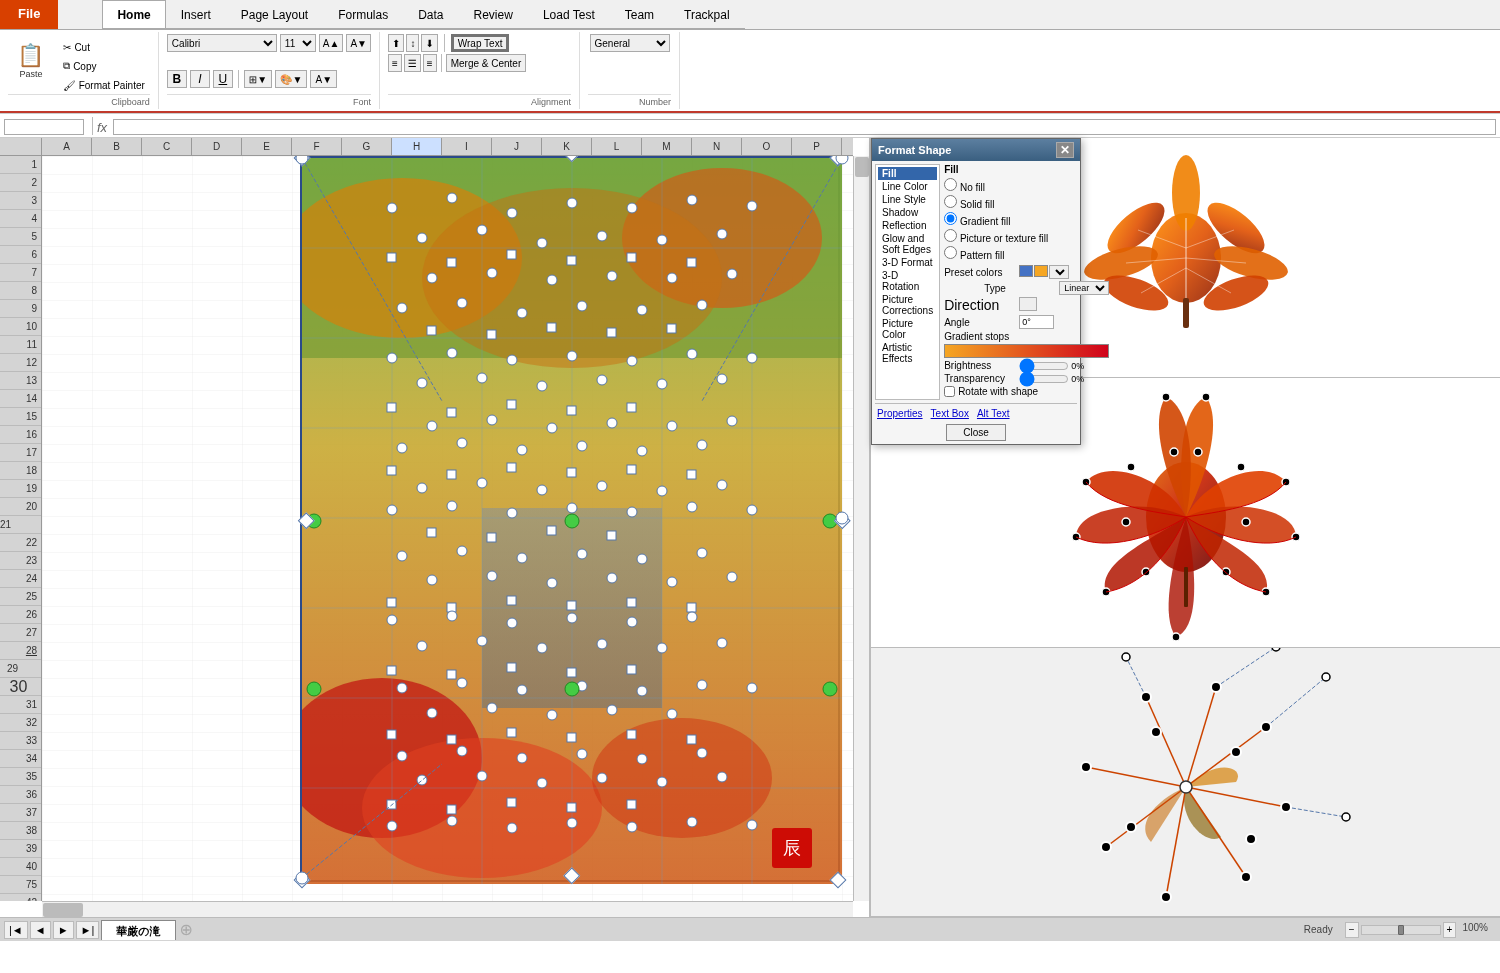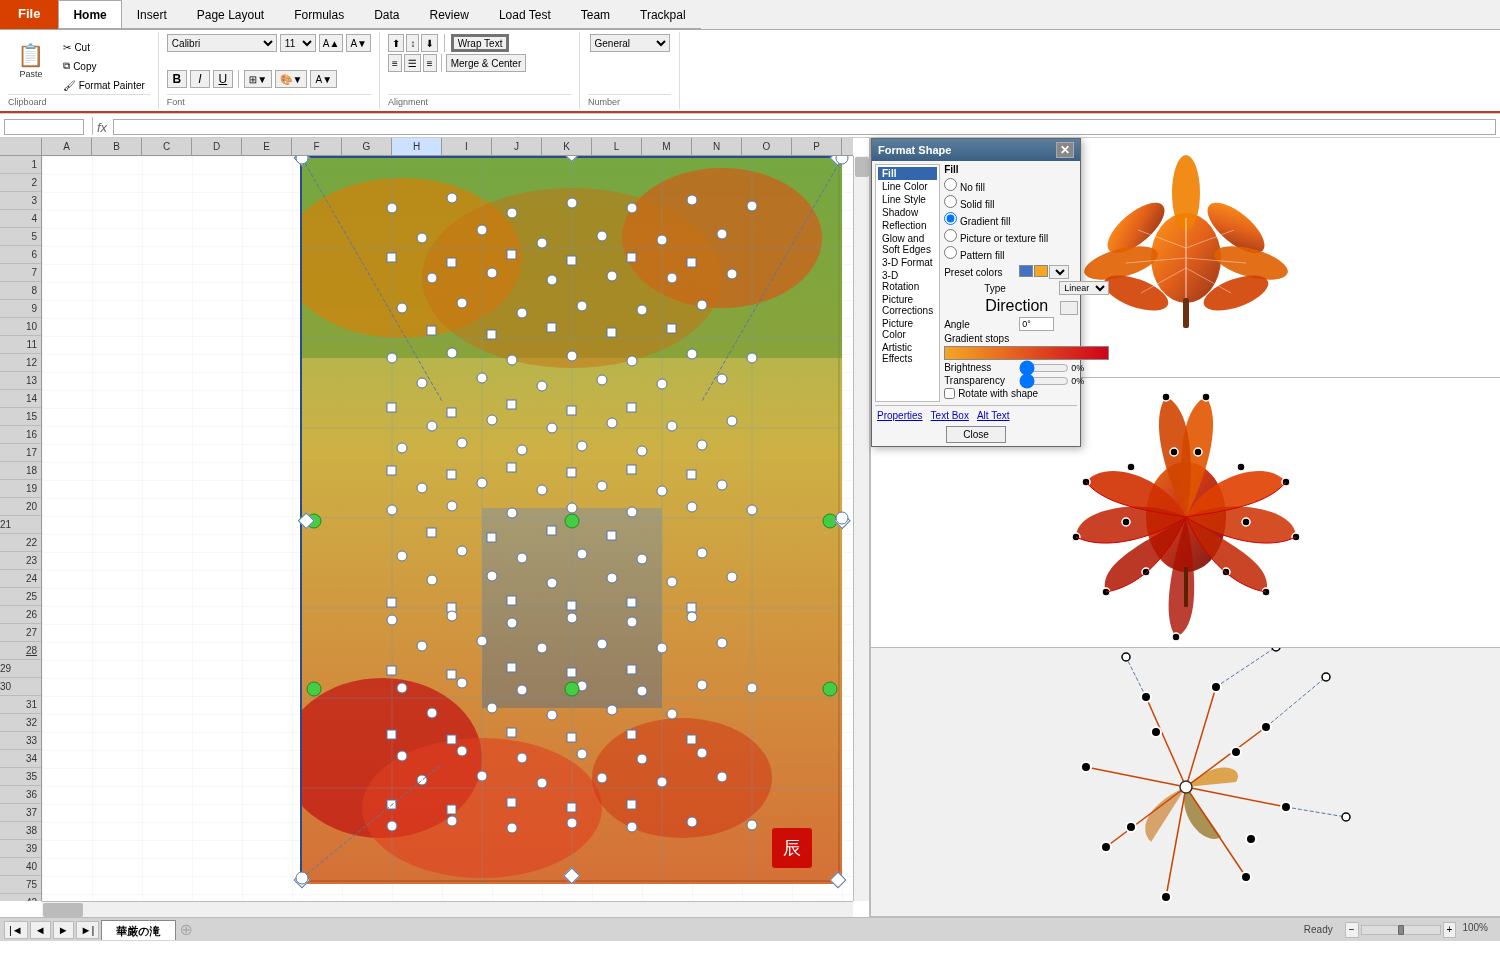--- a/index.html
+++ b/index.html
@@ -6,21 +6,21 @@
     body { width: 1500px; height: 973px; overflow: hidden; font-family: 'Segoe UI', Arial, sans-serif; font-size: 11px; background: #fff; }
 
     
     #ribbon { width: 100%; background: #f0f0f0; border-bottom: 1px solid #ccc; user-select: none; }
     #file-tab { display: inline-block; background: #d84000; color: #fff; padding: 4px 18px; font-weight: bold; font-size: 13px; cursor: pointer; vertical-align: top; height: 30px; line-height: 22px; }
     #tabs-bar { display: flex; align-items: flex-end; background: #f0f0f0; border-bottom: 1px solid #aaa; padding-left: 0; height: 30px; }
     .ribbon-tab { padding: 4px 14px; font-size: 12px; cursor: pointer; border: 1px solid transparent; border-bottom: none; height: 28px; line-height: 20px; }
     .ribbon-tab.active { background: #fff; border-color: #aaa; border-bottom-color: #fff; font-weight: bold; }
     #ribbon-content { background: #fff; border-bottom: 2px solid #c0392b; display: flex; align-items: stretch; padding: 2px 0; min-height: 80px; }
     .ribbon-group { border-right: 1px solid #ddd; padding: 2px 8px; display: flex; flex-direction: column; align-items: center; min-width: 80px; }
-    .ribbon-group-label { font-size: 9px; color: #666; margin-top: auto; padding-top: 2px; border-top: 1px solid #ddd; width: 100%; text-align: left; }
+    .ribbon-group-label { font-size: 9px; color: #666; margin-top: auto; padding-top: 2px; border-top: 1px solid #ddd; width: 100%; text-align: right; }
     .ribbon-group-content { display: flex; flex-direction: row; align-items: flex-start; flex: 1; gap: 2px; }
     .rb-btn { display: flex; flex-direction: column; align-items: center; justify-content: center; padding: 2px 5px; cursor: pointer; border: 1px solid transparent; border-radius: 2px; min-width: 36px; font-size: 10px; height: 56px; }
     .rb-btn .icon { font-size: 22px; line-height: 1; }
     .rb-btn .lbl { font-size: 9px; color: #333; margin-top: 2px; text-align: center; }
     .rb-btn-sm { display: flex; align-items: center; padding: 1px 4px; cursor: pointer; border: 1px solid transparent; border-radius: 2px; font-size: 10px; height: 18px; white-space: nowrap; }
     .rb-btn-sm .icon { margin-right: 3px; }
     .paste-btn { width: 46px; height: 56px; }
     .paste-icon { font-size: 28px; }
     .clipboard-col { display: flex; flex-direction: column; gap: 1px; justify-content: flex-start; margin-left: 2px; margin-top: 4px; }
 
@@ -54,21 +54,21 @@
     
     #artwork-container { position: absolute; top: 18px; left: 42px; z-index: 10; }
   </style>
 </head>
 <body>
 
 <div id="ribbon">
 
   <div style="display:flex; align-items:flex-end; background:#f0f0f0; border-bottom:1px solid #aaa; height:30px;">
     <div id="file-tab">File</div>
-    <div id="tabs-bar" style="display:flex; align-items:flex-end; height:100%;">
+    <div id="tabs-bar" style="display:flex; align-items:flex-end; height:100%;margin-left:44px;">
       <div class="ribbon-tab active">Home</div>
       <div class="ribbon-tab">Insert</div>
       <div class="ribbon-tab">Page Layout</div>
       <div class="ribbon-tab">Formulas</div>
       <div class="ribbon-tab">Data</div>
       <div class="ribbon-tab">Review</div>
       <div class="ribbon-tab">Load Test</div>
       <div class="ribbon-tab">Team</div>
       <div class="ribbon-tab">Trackpal</div>
     </div>
@@ -210,22 +210,22 @@
             <div class="rh" style="border-bottom: 1px solid rgb(187, 187, 187); text-align: right; padding-right: 4px; font-size: 10px; line-height: 18px; height: 18px; color: rgb(51, 51, 51);">19</div>
             <div class="rh" style="border-bottom: 1px solid rgb(187, 187, 187); text-align: right; padding-right: 4px; font-size: 10px; line-height: 18px; height: 18px; color: rgb(51, 51, 51);">20</div>
             <div class="rh" style="border-bottom: 1px solid rgb(187, 187, 187); text-align: left; padding-right: 4px; font-size: 10px; line-height: 18px; height: 18px; color: rgb(51, 51, 51);">21</div>
             <div class="rh" style="border-bottom: 1px solid rgb(187, 187, 187); text-align: right; padding-right: 4px; font-size: 10px; line-height: 18px; height: 18px; color: rgb(51, 51, 51);">22</div>
             <div class="rh" style="border-bottom: 1px solid rgb(187, 187, 187); text-align: right; padding-right: 4px; font-size: 10px; line-height: 18px; height: 18px; color: rgb(51, 51, 51);">23</div>
             <div class="rh" style="border-bottom: 1px solid rgb(187, 187, 187); text-align: right; padding-right: 4px; font-size: 10px; line-height: 18px; height: 18px; color: rgb(51, 51, 51);">24</div>
             <div class="rh" style="border-bottom: 1px solid rgb(187, 187, 187); text-align: right; padding-right: 4px; font-size: 10px; line-height: 18px; height: 18px; color: rgb(51, 51, 51);">25</div>
             <div class="rh" style="border-bottom: 1px solid rgb(187, 187, 187); text-align: right; padding-right: 4px; font-size: 10px; line-height: 18px; height: 18px; color: rgb(51, 51, 51);">26</div>
             <div class="rh" style="border-bottom: 1px solid rgb(187, 187, 187); text-align: right; padding-right: 4px; font-size: 10px; line-height: 18px; height: 18px; color: rgb(51, 51, 51);">27</div>
             <div class="rh" style="border-bottom: 1px solid rgb(187, 187, 187); text-align: right; padding-right: 4px; font-size: 10px; line-height: 18px; height: 18px; color: rgb(51, 51, 51); text-decoration: underline;">28</div>
-            <div class="rh" style="border-bottom: 1px solid rgb(187, 187, 187); text-align: left; padding-right: 16px; font-size: 10px; line-height: 18px; height: 18px; color: rgb(51, 51, 51);">29</div>
-            <div class="rh" style="border-bottom: 1px solid rgb(187, 187, 187); text-align: left; padding-right: 4px; font-size: 10px; line-height: 18px; height: 18px; color: rgb(51, 51, 51);">30</div>
+            <div class="rh" style="border-bottom: 1px solid rgb(187, 187, 187); text-align: center; padding-right: 16px; font-size: 10px; line-height: 18px; height: 18px; color: rgb(51, 51, 51);">29</div>
+            <div class="rh" style="border-bottom: 1px solid rgb(187, 187, 187); text-align: center; padding-right: 4px; font-size: 16px; line-height: 18px; height: 18px; color: rgb(51, 51, 51);">30</div>
             <div class="rh" style="border-bottom: 1px solid rgb(187, 187, 187); text-align: right; padding-right: 4px; font-size: 10px; line-height: 18px; height: 18px; color: rgb(51, 51, 51);">31</div>
             <div class="rh" style="border-bottom: 1px solid rgb(187, 187, 187); text-align: right; padding-right: 4px; font-size: 10px; line-height: 18px; height: 18px; color: rgb(51, 51, 51);">32</div>
             <div class="rh" style="border-bottom: 1px solid rgb(187, 187, 187); text-align: right; padding-right: 4px; font-size: 10px; line-height: 18px; height: 18px; color: rgb(51, 51, 51);">33</div>
             <div class="rh" style="border-bottom: 1px solid rgb(187, 187, 187); text-align: right; padding-right: 4px; font-size: 10px; line-height: 18px; height: 18px; color: rgb(51, 51, 51);">34</div>
             <div class="rh" style="border-bottom: 1px solid rgb(187, 187, 187); text-align: right; padding-right: 4px; font-size: 10px; line-height: 18px; height: 18px; color: rgb(51, 51, 51);">35</div>
             <div class="rh" style="border-bottom: 1px solid rgb(187, 187, 187); text-align: right; padding-right: 4px; font-size: 10px; line-height: 18px; height: 18px; color: rgb(51, 51, 51);">36</div>
             <div class="rh" style="border-bottom: 1px solid rgb(187, 187, 187); text-align: right; padding-right: 4px; font-size: 10px; line-height: 18px; height: 18px; color: rgb(51, 51, 51);">37</div>
             <div class="rh" style="border-bottom: 1px solid rgb(187, 187, 187); text-align: right; padding-right: 4px; font-size: 10px; line-height: 18px; height: 18px; color: rgb(51, 51, 51);">38</div>
             <div class="rh" style="border-bottom: 1px solid rgb(187, 187, 187); text-align: right; padding-right: 4px; font-size: 10px; line-height: 18px; height: 18px; color: rgb(51, 51, 51);">39</div>
             <div class="rh" style="border-bottom: 1px solid rgb(187, 187, 187); text-align: right; padding-right: 4px; font-size: 10px; line-height: 18px; height: 18px; color: rgb(51, 51, 51);">40</div>
@@ -556,21 +556,21 @@
                 <div style="width:14px; height:12px; background:#f5a623; border:1px solid #888; cursor:pointer;"></div>
                 <select style="font-size:9px; height:14px; border:1px solid #aaa; width:20px;"></select>
               </div>
             </div>
 
             <div style="display:flex; align-items:center; margin-bottom:2px; font-size:10px;">
               <span style="width:75px;margin-left:40px;">Type</span>
               <select style="font-size:9px; height:14px; border:1px solid #aaa; width:50px;"><option>Linear</option></select>
             </div>
 
-            <div style="display:flex; align-items:flex-end; margin-bottom:2px; font-size:16px;margin-left:41px;">
+            <div style="display:flex; align-items:flex-start; margin-bottom:2px; font-size:14px;">
               <span style="width:75px;">Direction</span>
               <div style="width:18px; height:14px; background:#eee; border:1px solid #aaa; cursor:pointer;"></div>
             </div>
 
             <div style="display:flex; align-items:center; margin-bottom:2px; font-size:10px;">
               <span style="width:75px;">Angle</span>
               <input type="text" value="0°" style="width: 35px; font-size: 9px; border: 1px solid rgb(170, 170, 170); padding: 0px 2px; height: 14px;">
             </div>
 
             <div style="margin-bottom:2px; font-size:10px;">Gradient stops</div>

